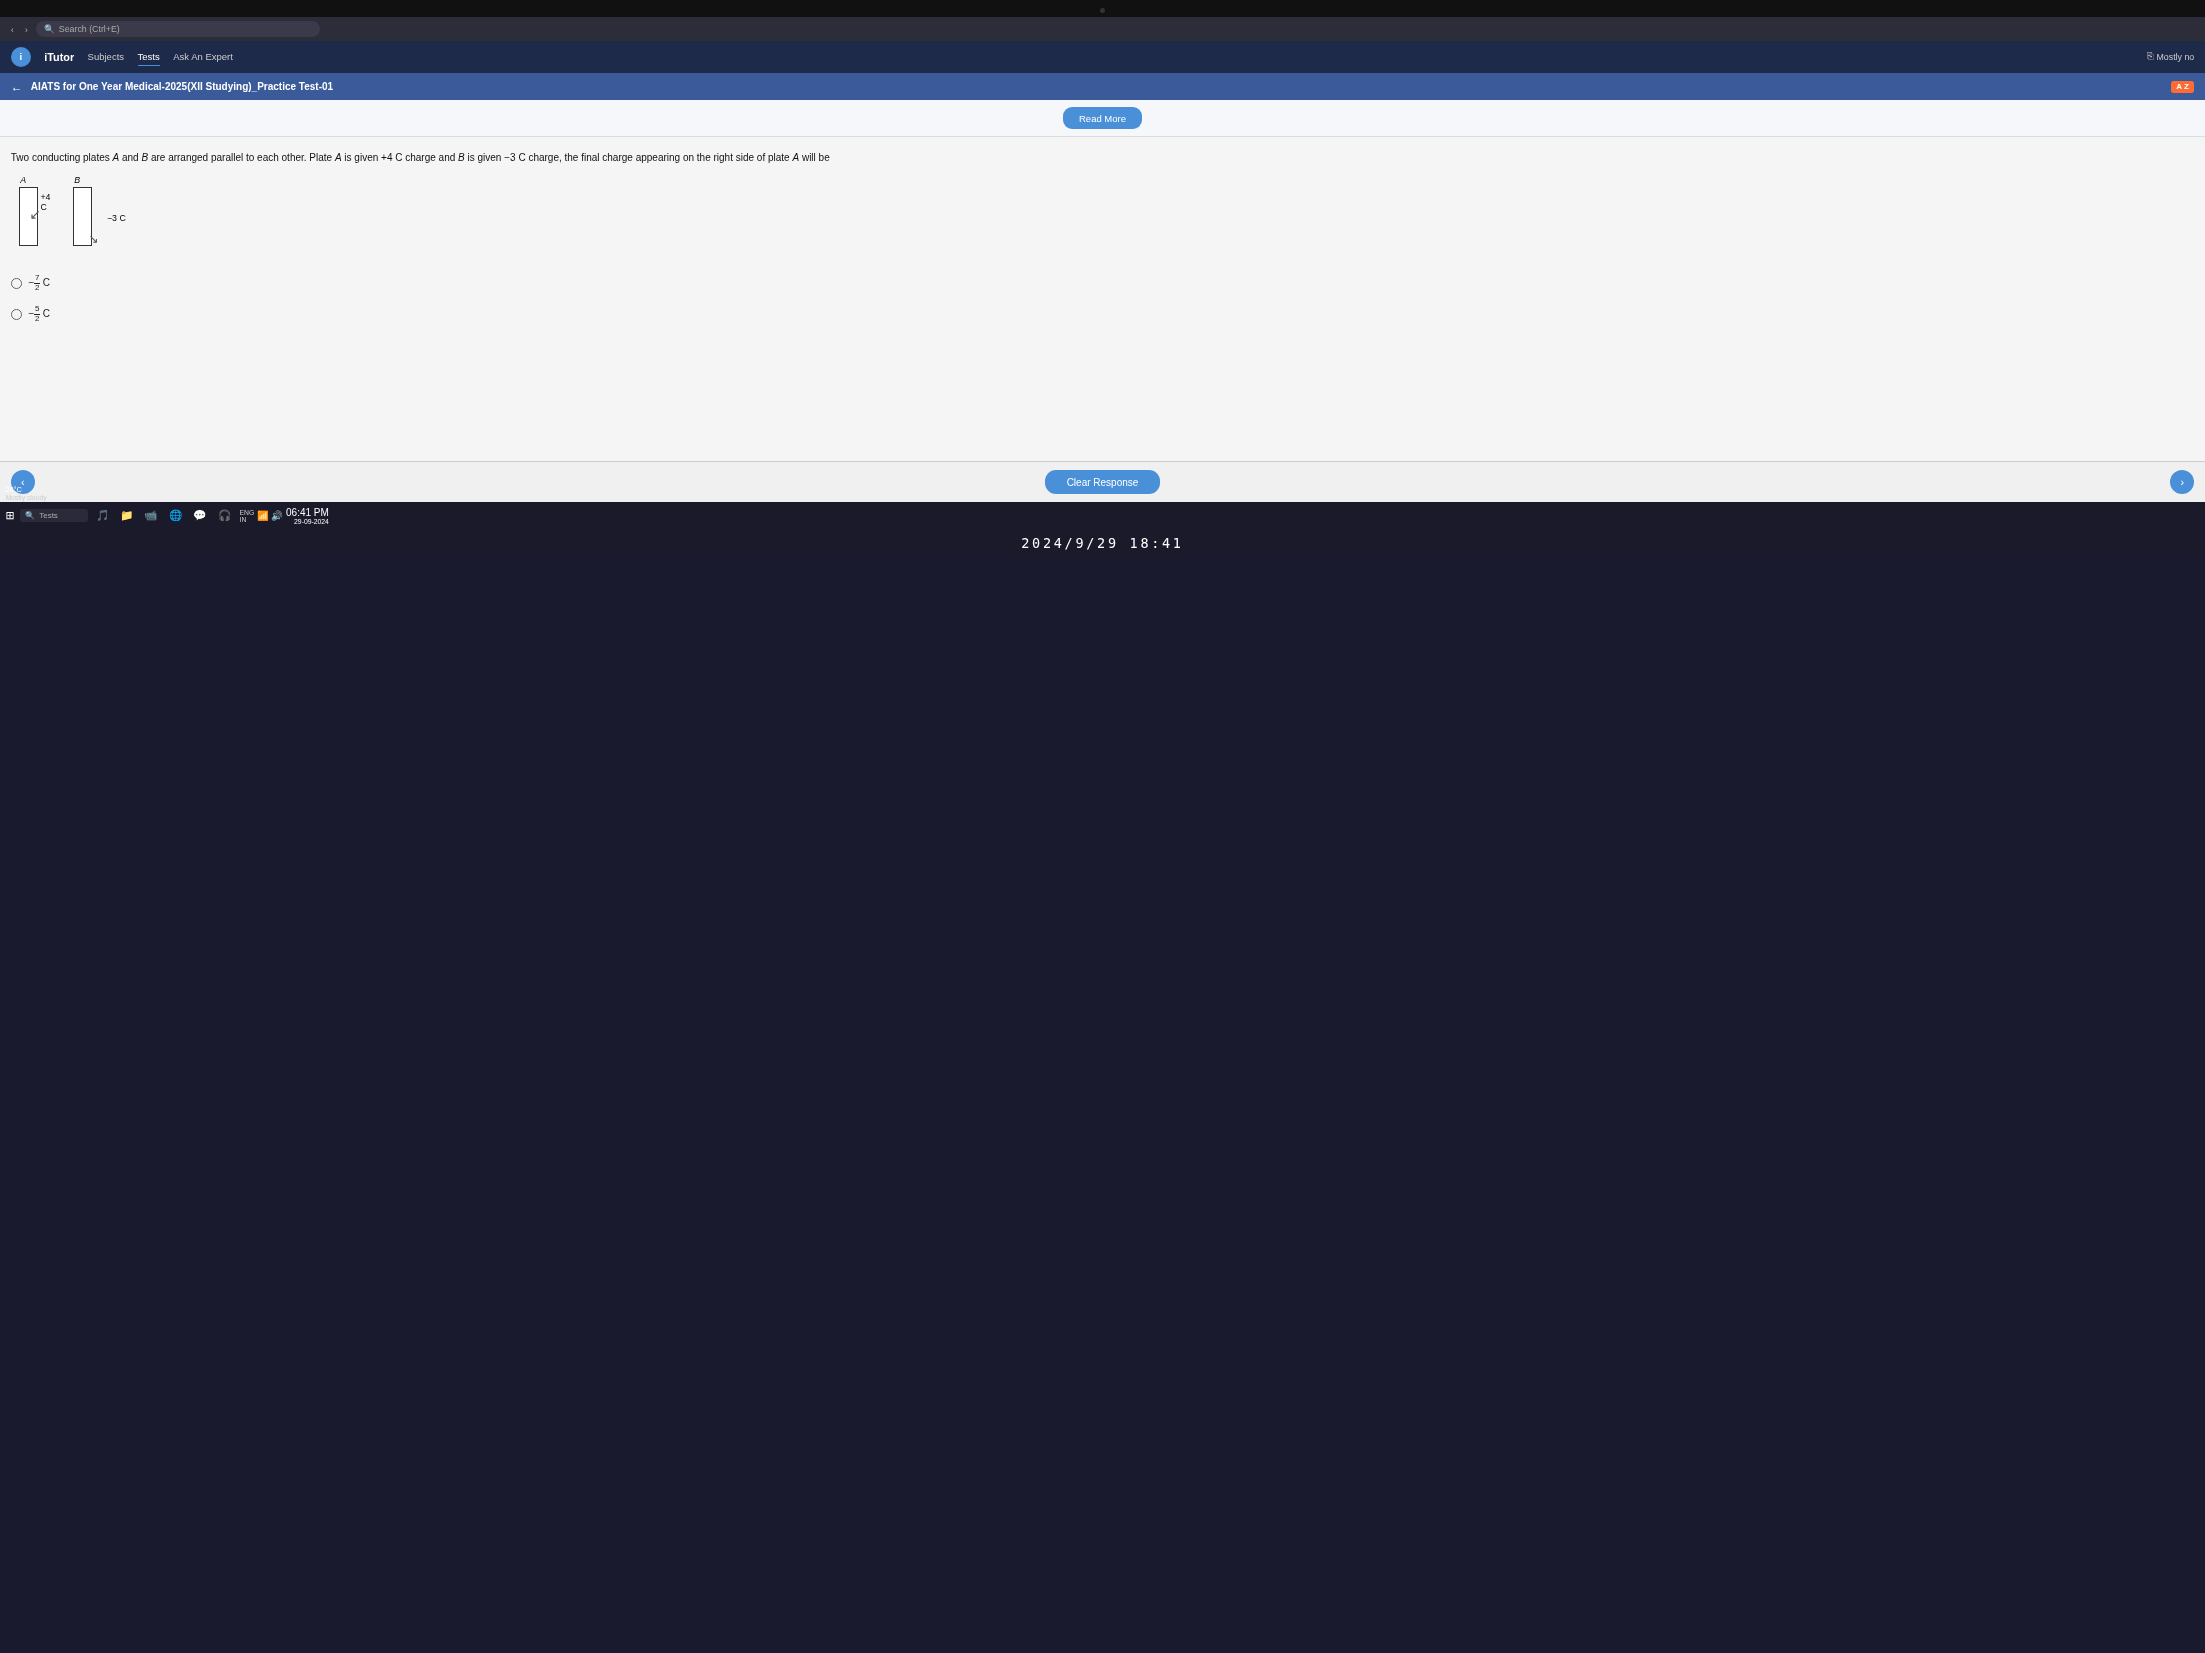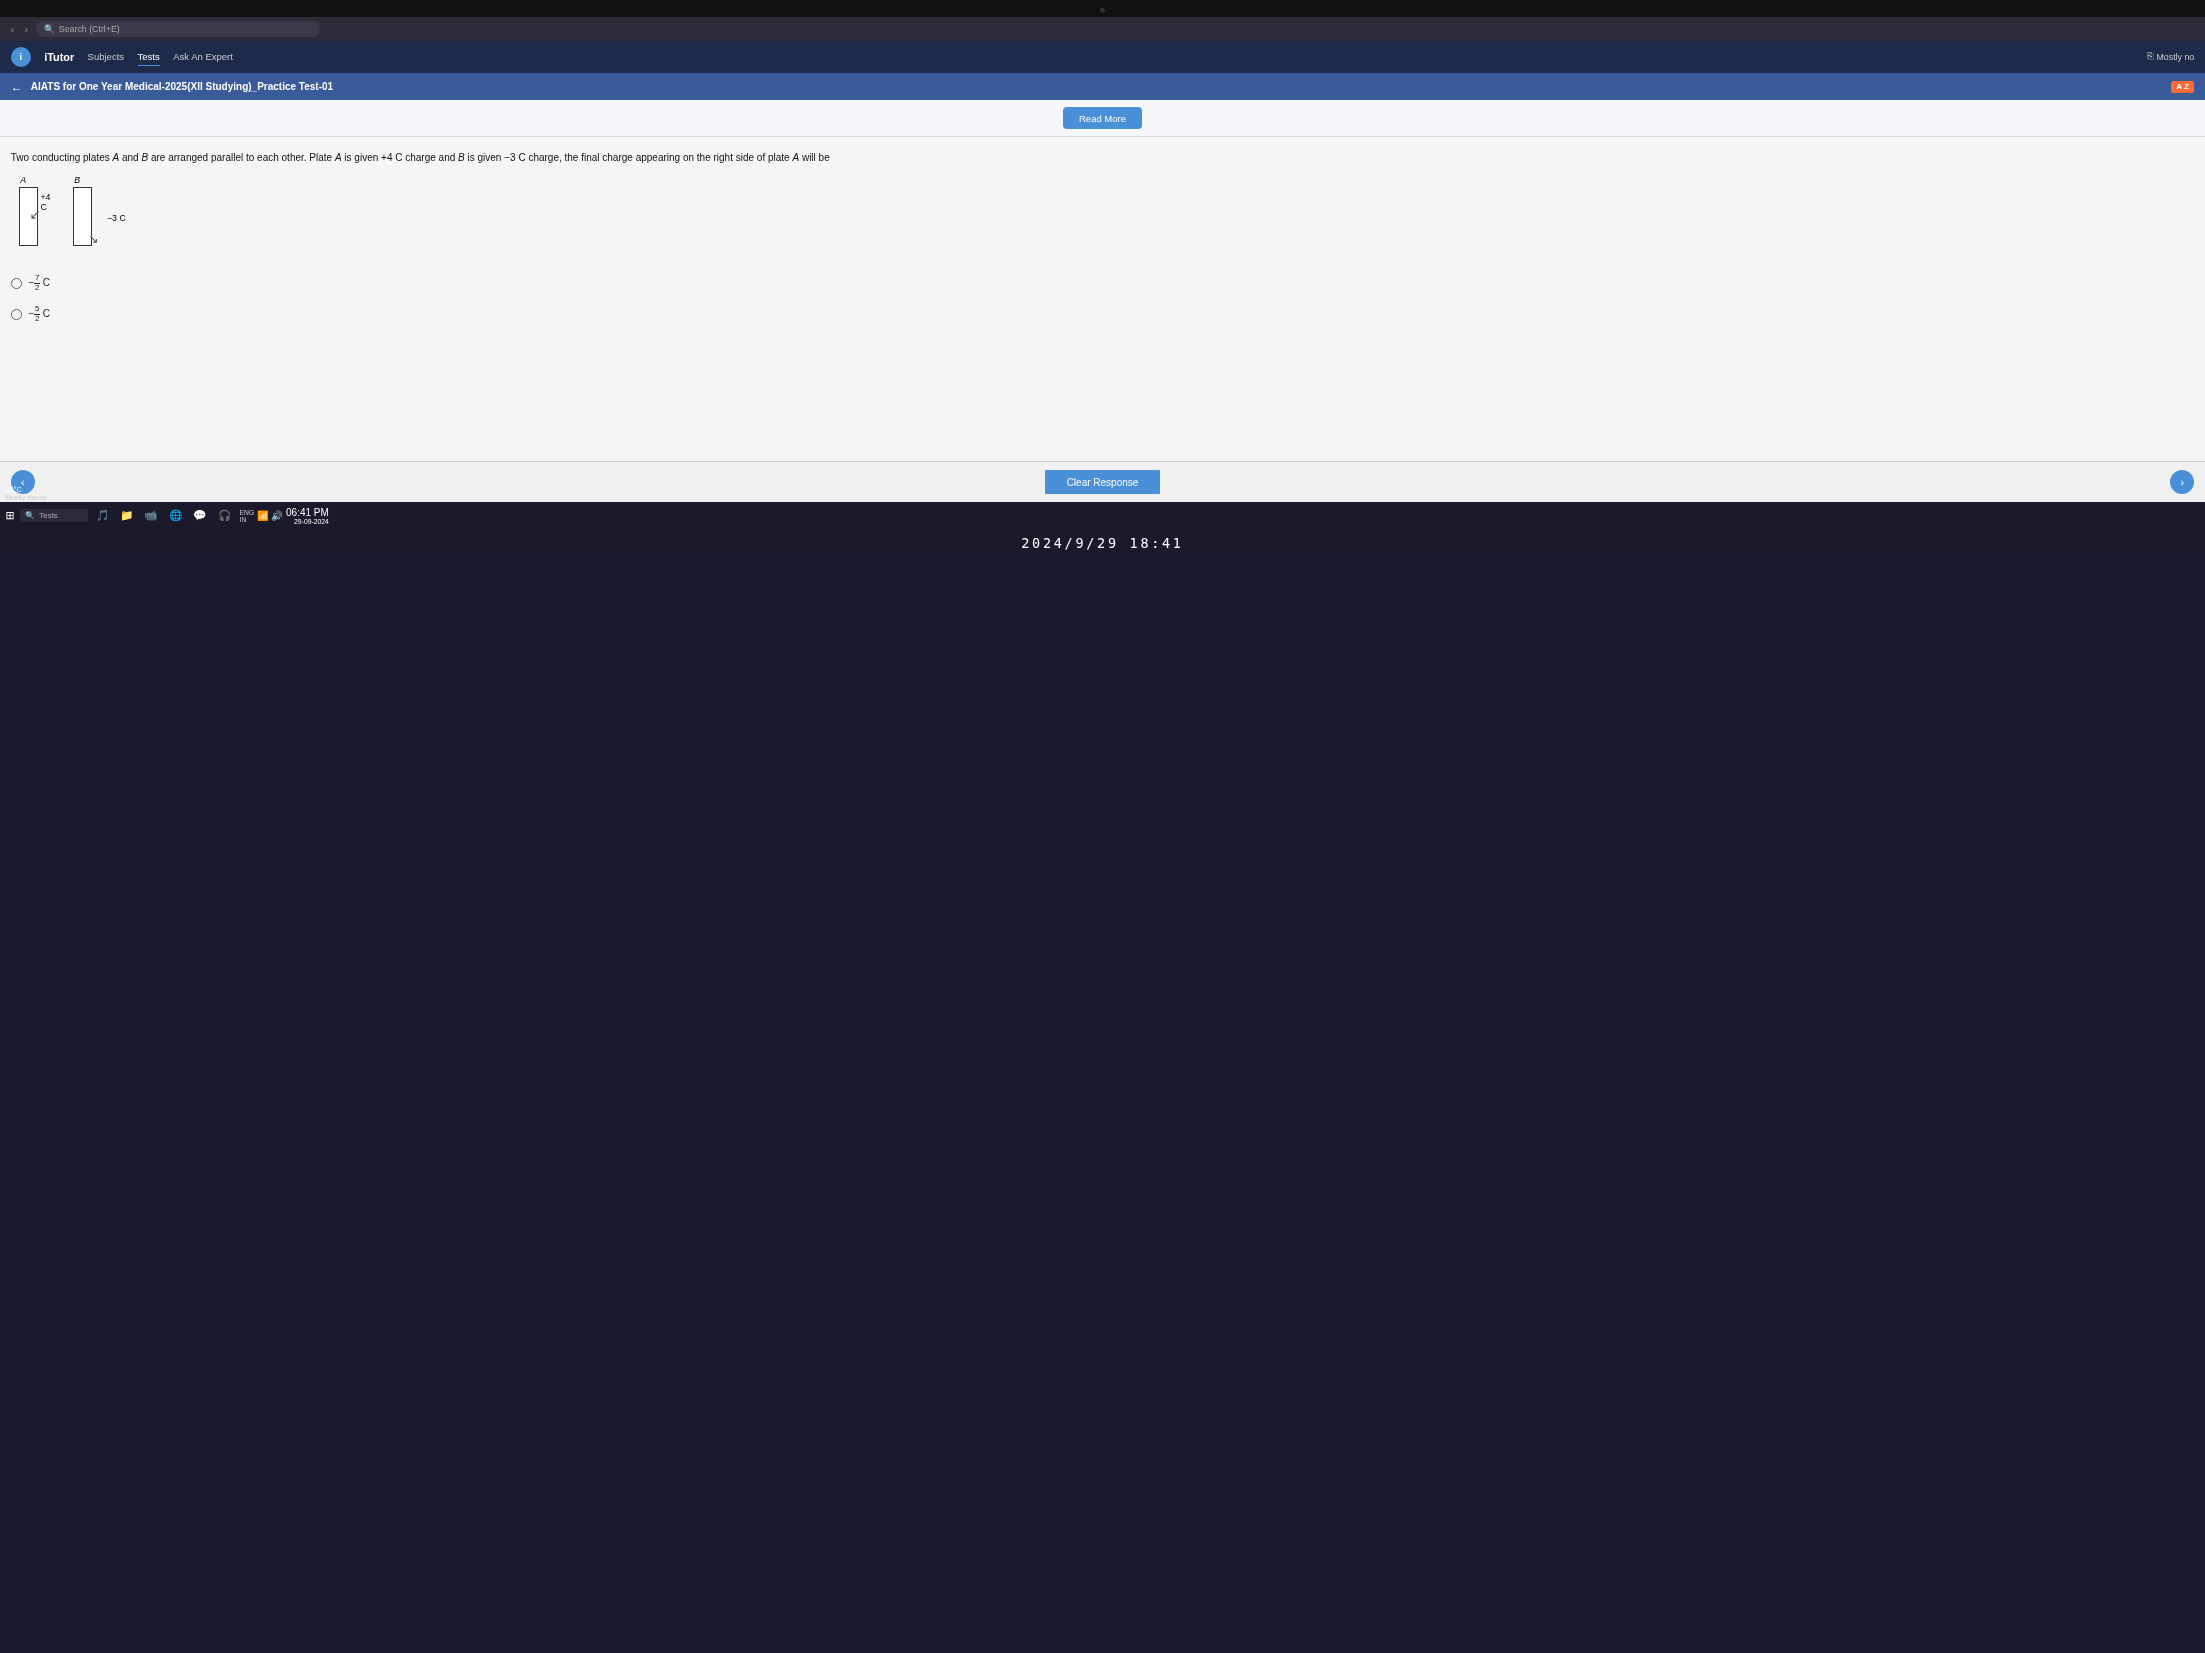--- a/index.html
+++ b/index.html
@@ -175,21 +175,21 @@
       padding: 6.8px;
       background: #f5f7fa;
       border-bottom: 0.7px solid #ddd;
     }
 
     .read-more-btn {
       background: #4a90d9;
       color: white;
       border: none;
       padding: 5.4px 16px;
-      border-radius: 4px;
+      border-radius: 9px;
       font-size: 9.5px;
       cursor: pointer;
     }
 
     
     .main-content {
       background: #f5f5f5;
       padding: 13.5px 10.8px;
       min-height: 324px;
     }
@@ -282,21 +282,21 @@
       display: flex;
       align-items: center;
       justify-content: center;
     }
 
     .clear-response-btn {
       background: #4a90d9;
       color: white;
       border: none;
       padding: 6.8px 21.6px;
-      border-radius: 1px;
+      border-radius: 11px;
       font-size: 10px;
       cursor: pointer;
     }
 
     .next-btn {
       position: absolute;
       right: 10.8px;
       background: #4a90d9;
       color: white;
       border: none;

